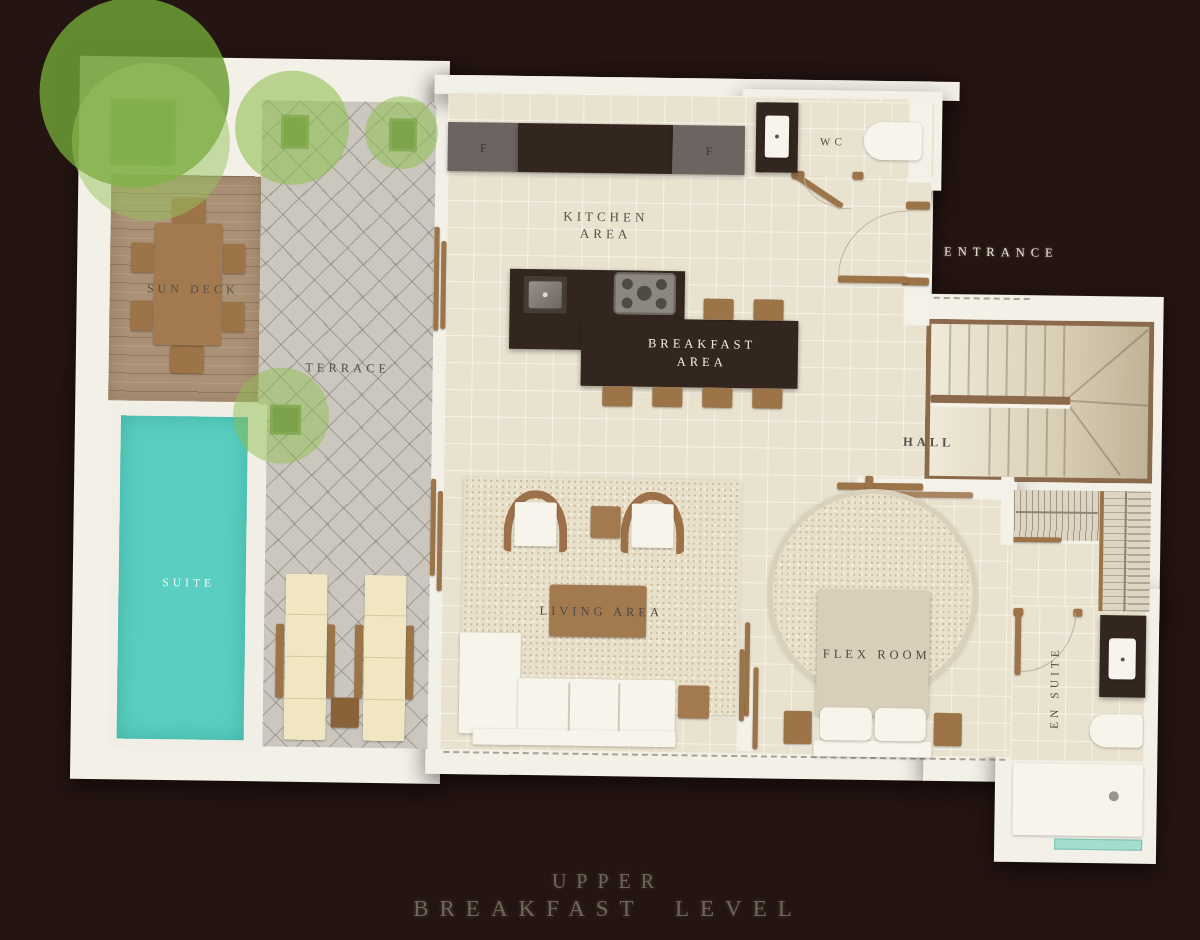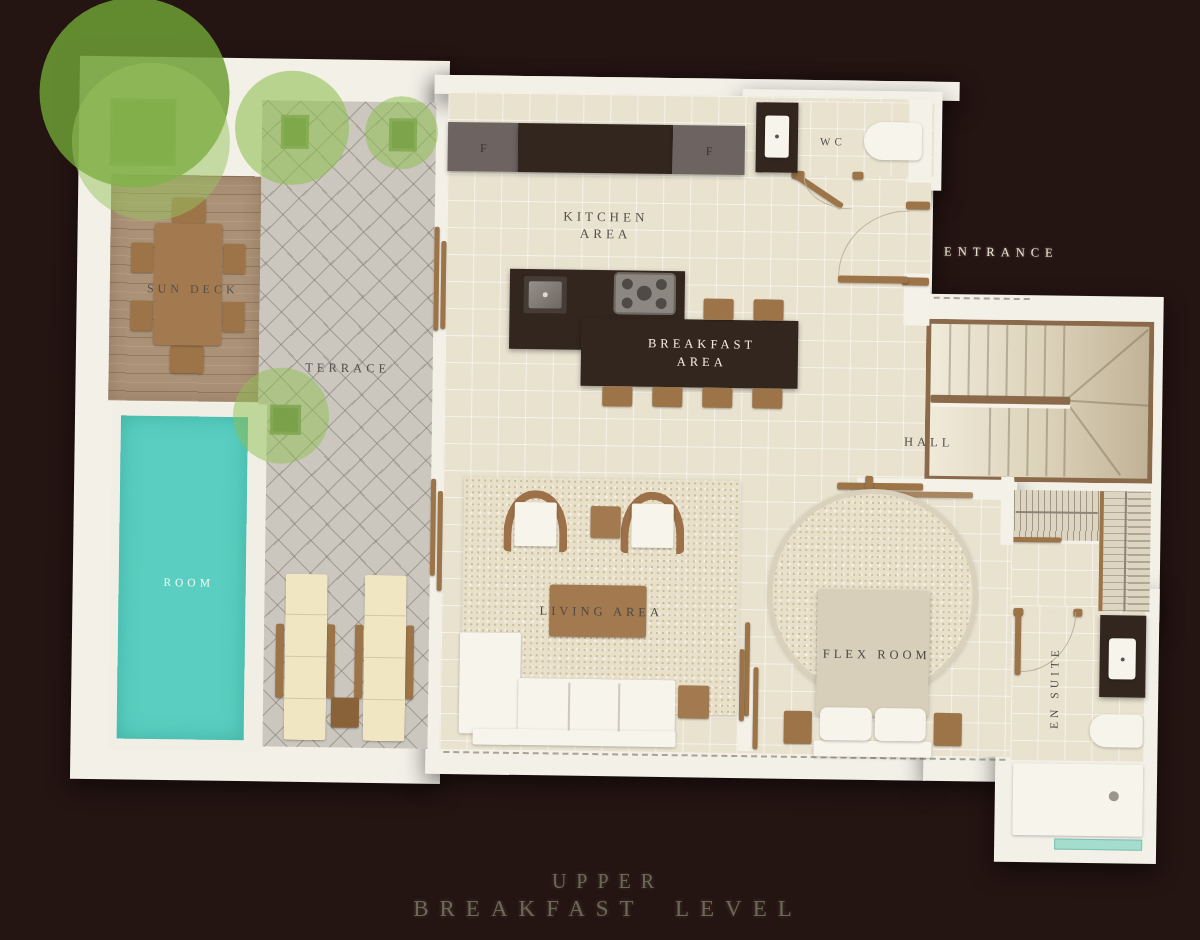--- a/index.html
+++ b/index.html
@@ -234,28 +234,28 @@
   <div class="planter" style="left:385px;top:120px;width:28px;height:33px;"></div>
   <div class="planter" style="left:270px;top:408px;width:31px;height:30px;"></div>
   <div class="tree" style="left:35px;top:3px;width:190px;height:190px;background:#6d9f35;opacity:.85;"></div>
   <div class="tree" style="left:68px;top:68px;width:158px;height:158px;background:#97c35d;opacity:.5;"></div>
   <div class="tree" style="left:231px;top:74px;width:114px;height:114px;opacity:.6;background:#8fbf52;"></div>
   <div class="tree" style="left:361px;top:98px;width:73px;height:73px;opacity:.55;background:#8fbf52;"></div>
   <div class="tree" style="left:233px;top:371px;width:96px;height:96px;opacity:.5;background:#8fbf52;"></div>
 
   <div class="label" style="left:191px;top:294px;font-size:12px;">SUN DECK</div>
   <div class="label" style="left:347px;top:371px;">TERRACE</div>
-  <div class="label light" style="left:191px;top:587px;font-size:11.5px;color:#eef8f2;">ROOM</div>
+  <div class="label light" style="left:191px;top:587px;font-size:11.5px;color:#eef8f2;">SUITE</div>
   <div class="label" style="left:603px;top:216px;font-size:13px;">KITCHEN</div>
   <div class="label" style="left:603px;top:233px;font-size:13px;">AREA</div>
   <div class="label light" style="left:701px;top:342px;font-size:12.5px;">BREAKFAST</div>
   <div class="label light" style="left:701px;top:360px;font-size:12.5px;">AREA</div>
   <div class="label" style="left:604px;top:611px;color:#4f4a42;">LIVING AREA</div>
   <div class="label" style="left:880px;top:650px;color:#4f4a42;">FLEX ROOM</div>
-  <div class="label" style="left:929px;top:437px;">HALL</div>
+  <div class="label" style="left:929px;top:437px;font-weight:bold;">HALL</div>
   <div class="label" style="left:829px;top:137px;font-size:11px;">WC</div>
   <div class="label" style="left:1058px;top:680px;font-size:11.5px;transform:translate(-50%,-50%) rotate(-90deg);">EN SUITE</div>
   <div class="label" style="left:999px;top:246px;color:#e9e2d2;letter-spacing:6px;text-shadow:0 0 3px rgba(233,226,210,.5);">ENTRANCE</div>
 
 </div>
 
 <div class="title-line" style="top:870px;font-size:20px;letter-spacing:10px;">UPPER</div>
 <div class="title-line" style="top:896px;font-size:23px;letter-spacing:11px;word-spacing:14px;">BREAKFAST LEVEL</div>
 
 </body></html>

